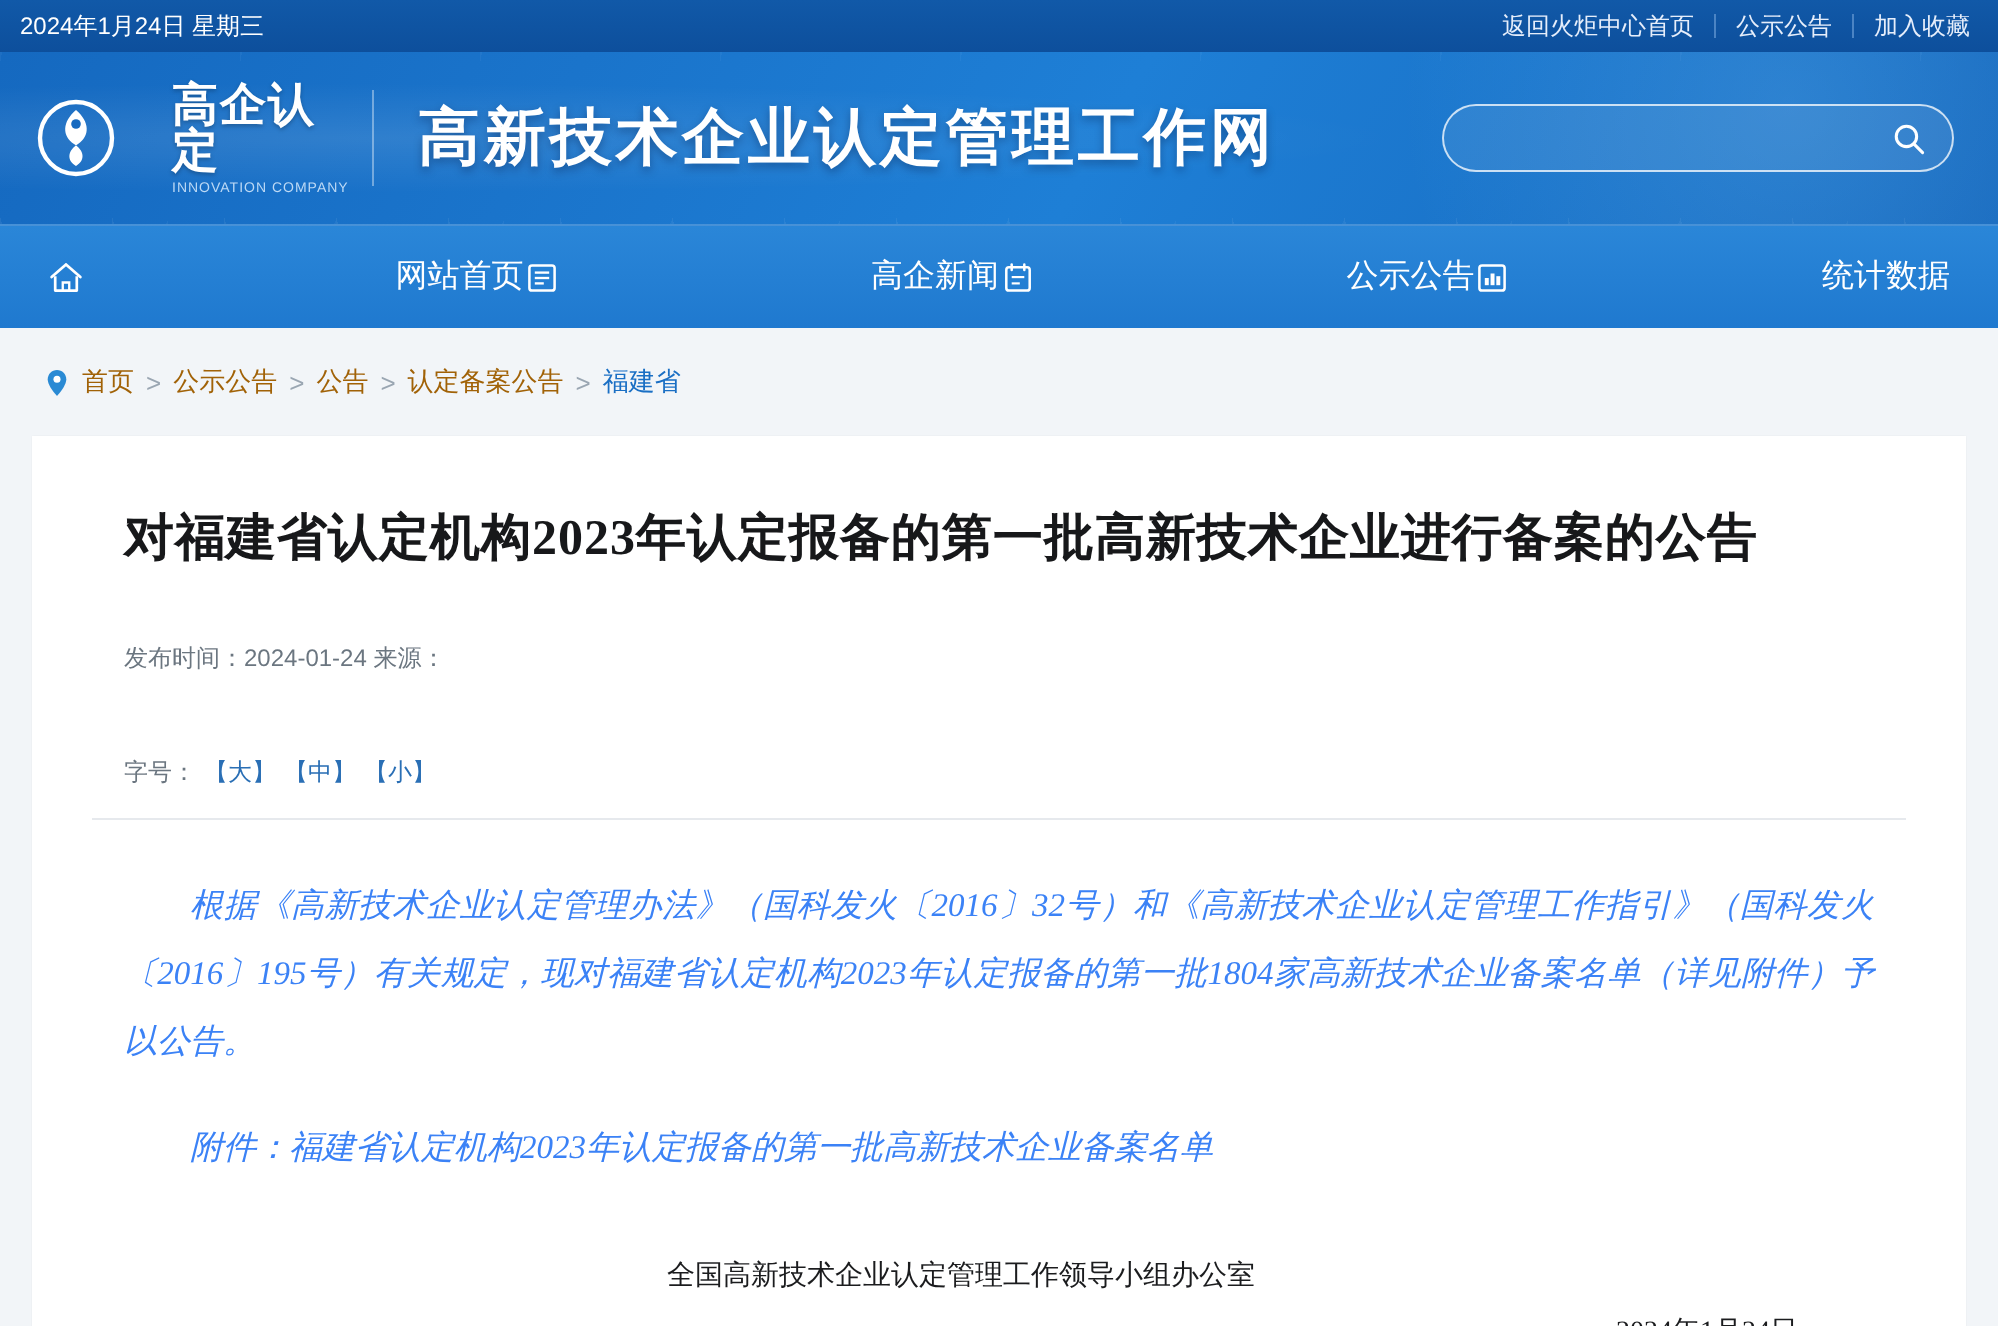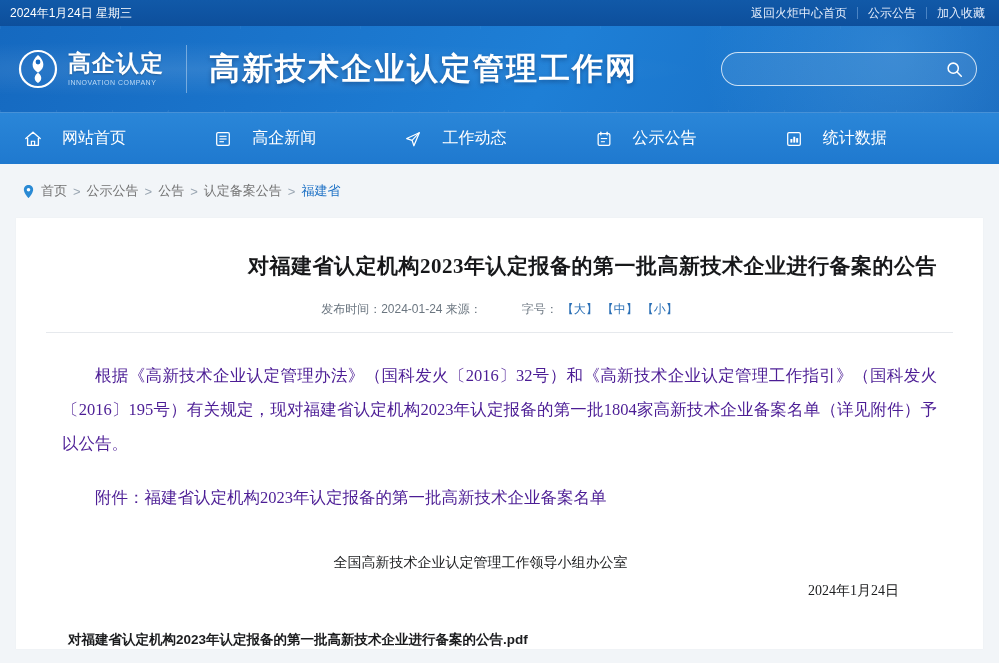--- a/index.html
+++ b/index.html
@@ -51,21 +51,21 @@
     background-size: 56px 100%, 84px 100%, 120px 100%;
     opacity: .9;
   }
   .banner::after {
     content:"";
     position:absolute; right:0; top:0; width:420px; height:100%;
     background: radial-gradient(circle at 75% 30%, rgba(120,200,255,0.22) 0%, rgba(20,100,180,0) 60%);
   }
   .logo-wrap {
     position: relative; z-index: 2;
-    display: flex; align-items: center; gap: 10px;
+    display: flex; align-items: center; gap: 28px;
     margin-left: 18px; width: 160px;
   }
   .logo-mark {
     width: 40px; height: 42px; position: relative; flex: none;
   }
   .logo-mark svg { display:block; }
   .logo-text { line-height: 1; }
   .logo-text .cn {
     color: #ffffff; font-size: 23px; font-weight: 700; letter-spacing: 1px;
     text-shadow: 0 1px 2px rgba(0,0,0,.25);
@@ -107,69 +107,71 @@
   
   .nav {
     height: 52px;
     background: linear-gradient(180deg, #2a86d8 0%, #1f79cf 100%);
     border-top: 1px solid rgba(255,255,255,.18);
     display: flex; align-items: center;
     padding: 0 24px;
   }
   .nav-item {
     flex: 1;
-    display: flex; align-items: center; justify-content: flex-start; gap: 20px;
+    display: flex; align-items: center; justify-content: space-between; gap: 20px;
     color: #ffffff; font-size: 16px; cursor: pointer; height: 100%;
   }
   .nav-item .ico { width: 18px; height: 18px; display:flex; align-items:center; justify-content:center; }
 
   
   .crumb-wrap { background: #f2f5f8; height: 54px; display: flex; align-items: center; }
   .crumb {
     margin-left: 22px;
     display: flex; align-items: center; gap: 6px;
     font-size: 13px; color: #4d5a66;
   }
-  .crumb a { color: #737373; text-decoration: none; }
+  .crumb a { color: #a16207; text-decoration: none; }
   .crumb .sep { color: #9aa6b2; }
   .crumb .cur { color: #1a6fc4; text-align: right; }
   .pin { width: 13px; height: 15px; display:block; }
 
   
   .card {
     position: relative;
     margin: 0 16px;
     background: #ffffff;
     min-height: 425px;
     padding: 34px 46px 0 46px;
     box-shadow: 0 0 1px rgba(0,0,0,.05);
   }
   .doc-title {
-    text-align: right;
+    text-align: left;
     font-family: "Liberation Serif", serif;
-    font-size: 21px; font-weight: 700; color: #17181a;
+    font-size: 25px; font-weight: 700; color: #17181a;
     letter-spacing: .5px;
     line-height: 1.4;
   }
   .meta {
-    margin-top: 20px;
-    display: flex; align-items: center; justify-content: center; gap: 40px;
+    margin-top: 34px;
+    display: flex; align-items: flex-start; justify-content: center; gap: 40px;
     font-size: 12px; color: #6b7680;
     padding-bottom: 14px;
+    flex-direction: column;
   }
   .meta .fonts { display: flex; align-items: center; gap: 4px; }
   .meta .fonts .lbl { color: #6b7680; }
   .meta .fonts a { color: #2a6fb5; text-decoration: none; }
   .divider { border-bottom: 1px solid #e6e9ed; margin: 0 -16px; }
 
   .body-text {
     margin-top: 26px;
     font-family: "Liberation Serif", serif;
-    font-size: 16.5px; color: #4c1d95; line-height: 2.05;
+    font-size: 16.5px; color: #3b82f6; line-height: 2.05;
     text-align: justify;
+    font-style: italic;
   }
   .body-text p { text-indent: 2em; }
   .attach { margin-top: 20px; text-indent: 2em; }
   .signoff {
     margin-top: 34px;
     font-family: "Liberation Serif", serif;
     font-size: 14px; color: #1b1c1e; line-height: 2.0;
     text-align: center;
   }
   .signoff .org { padding-right: 38px; }
@@ -243,29 +245,20 @@
           <rect x="3" y="3" width="14" height="14" rx="1.5" fill="none" stroke="#ffffff" stroke-width="1.4"></rect>
           <line x1="6" y1="7" x2="14" y2="7" stroke="#ffffff" stroke-width="1.3"></line>
           <line x1="6" y1="10" x2="14" y2="10" stroke="#ffffff" stroke-width="1.3"></line>
           <line x1="6" y1="13" x2="11" y2="13" stroke="#ffffff" stroke-width="1.3"></line>
         </svg>
       </span>
       <span>高企新闻</span>
     </div>
 
 
-    <div class="nav-item">
-      <span class="ico">
-        <svg width="18" height="18" viewBox="0 0 20 20" xmlns="http://www.w3.org/2000/svg">
-          <path d="M17 3 L3 9.5 L9 11.5 L11 17.5 Z" fill="none" stroke="#ffffff" stroke-width="1.4" stroke-linejoin="round"></path>
-          <line x1="17" y1="3" x2="9" y2="11.5" stroke="#ffffff" stroke-width="1.3"></line>
-        </svg>
-      </span>
-      <span>工作动态</span>
-    </div>
 
     <div class="nav-item">
       <span class="ico">
         <svg width="18" height="18" viewBox="0 0 20 20" xmlns="http://www.w3.org/2000/svg">
           <rect x="3.5" y="4" width="13" height="13" rx="1.5" fill="none" stroke="#ffffff" stroke-width="1.4"></rect>
           <line x1="6.5" y1="2.5" x2="6.5" y2="5.5" stroke="#ffffff" stroke-width="1.4" stroke-linecap="round"></line>
           <line x1="13.5" y1="2.5" x2="13.5" y2="5.5" stroke="#ffffff" stroke-width="1.4" stroke-linecap="round"></line>
           <line x1="6.5" y1="9.5" x2="13.5" y2="9.5" stroke="#ffffff" stroke-width="1.2"></line>
           <line x1="6.5" y1="13" x2="11" y2="13" stroke="#ffffff" stroke-width="1.2"></line>
         </svg>

